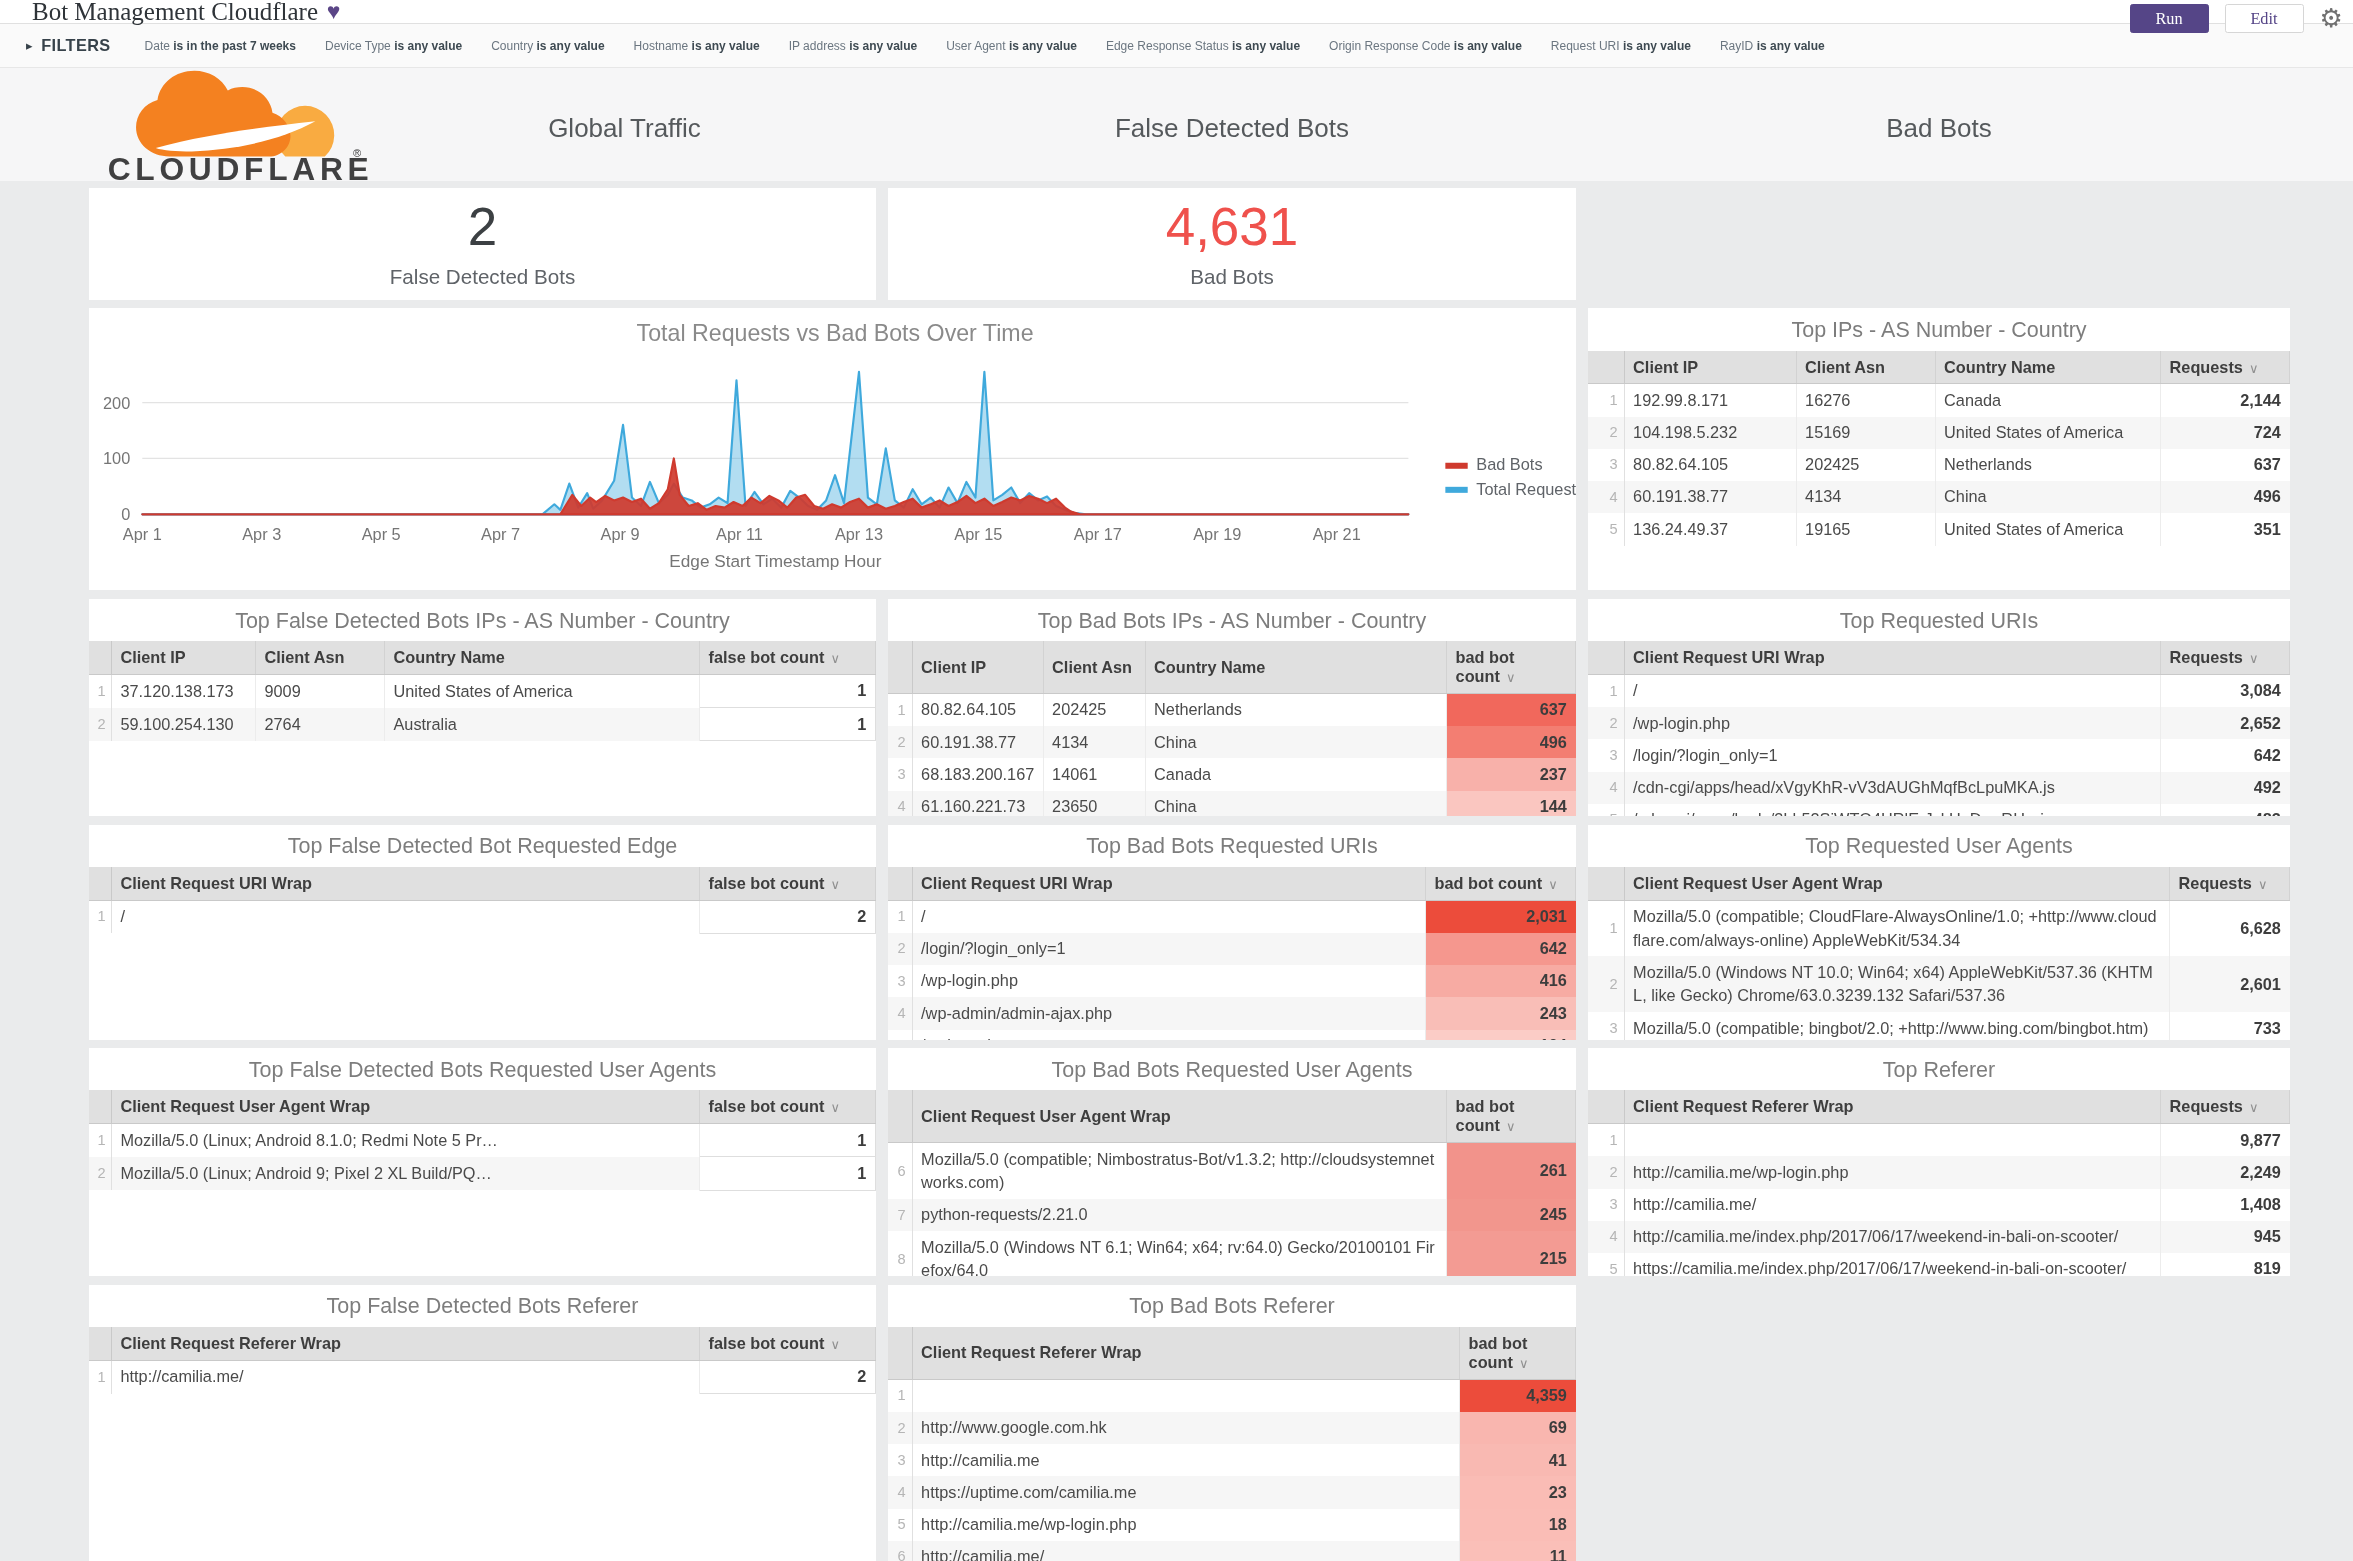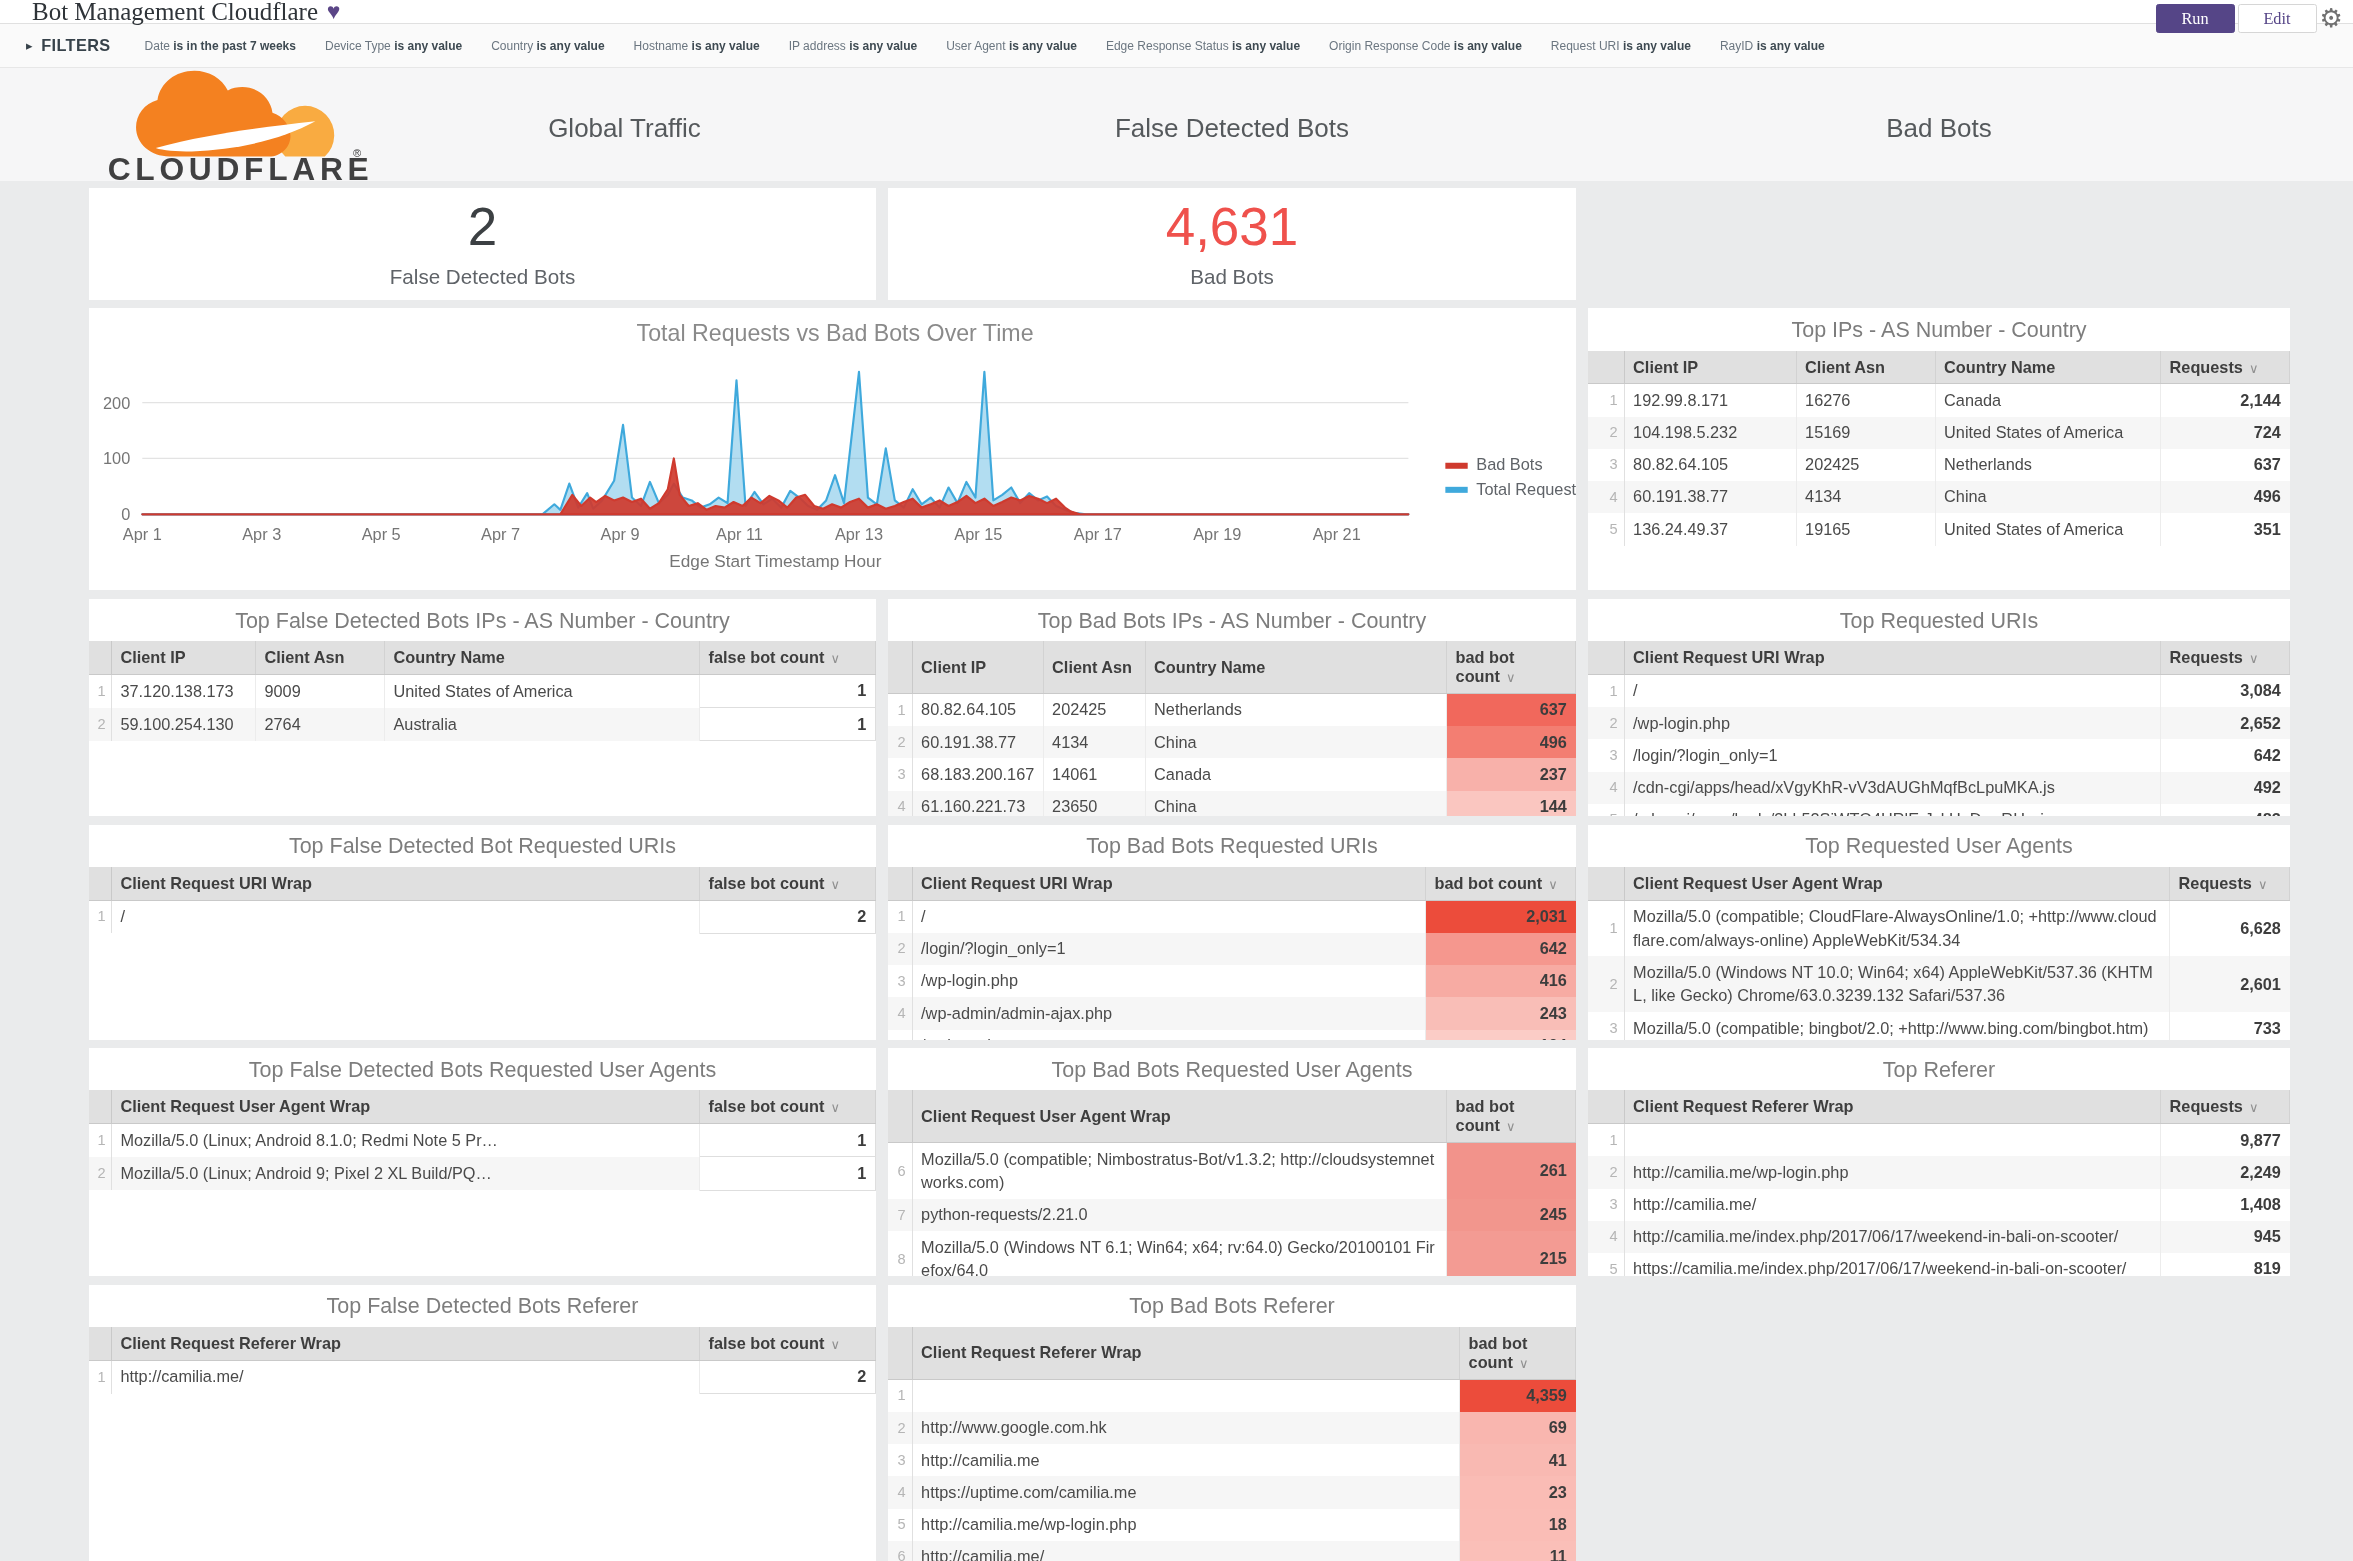--- a/index.html
+++ b/index.html
@@ -4,21 +4,21 @@
 <style>
   * { margin:0; padding:0; box-sizing:border-box; }
   html,body { width:2354px; height:1561px; overflow:hidden; background:#eaebec;
     font-family:"Liberation Sans","DejaVu Sans",sans-serif; }
 
   
   .topbar { position:relative; height:24px; background:#ffffff; border-bottom:0.9px solid #e0e0e0;
     display:flex; align-items:center; padding-left:32px;font-family:Liberation Serif, serif; }
   .dash-title { font-size:25px; color:#2f3439; }
   .dash-heart { color:#5b4687; font-size:23px; margin-left:8.6px; }
-  .topbar-actions { position:absolute; right:11.2px; top:4.3px; display:flex; align-items:center; gap:3px; }
+  .topbar-actions { position:absolute; right:11.2px; top:4.3px; display:flex; align-items:center; gap:16px; }
   .btn { height:29px; min-width:79px; padding:0 15.5px; font-size:16.3px; border-radius:2.6px;
     display:flex; align-items:center; justify-content:center; cursor:pointer; }
   .btn-run { background:#554587; color:#fff; border:0.9px solid #554587; }
   .btn-edit { background:#fff; color:#554587; border:0.9px solid #d6d6d6; }
   .gear { font-size:26px; color:#707070; line-height:1; }
 
   
   .filterbar { height:44px; background:#fafafa; border-bottom:0.9px solid #e7e7e7;
     display:flex; align-items:center; padding-left:26px; white-space:nowrap; overflow:hidden; }
   .filters-label { font-size:16.3px; font-weight:bold; color:#37424a; letter-spacing:0.4px; margin-right:34px; }
@@ -334,21 +334,21 @@
               <td class="gut">5</td>
               <td>/cdn-cgi/apps/body/3Lh52SjWTQ4HRlErJykHqDwcRHw.js</td>
               <td class="measure">483</td>
             </tr>
           </tbody>
         </table>
       </div>
     </div>
   <div class="panel">
       <div>
-        <div class="tbl-title">Top False Detected Bot Requested URIs</div>
+        <div class="tbl-title">Top False Detected Bot Requested Edge</div>
         <table>
           <colgroup>
             <col style="width: 22.4px;">
             <col>
             <col style="width: 176px;">
           </colgroup>
           <thead>
             <tr>
               <th class="gut"></th>
               <th>Client Request URI Wrap</th>

